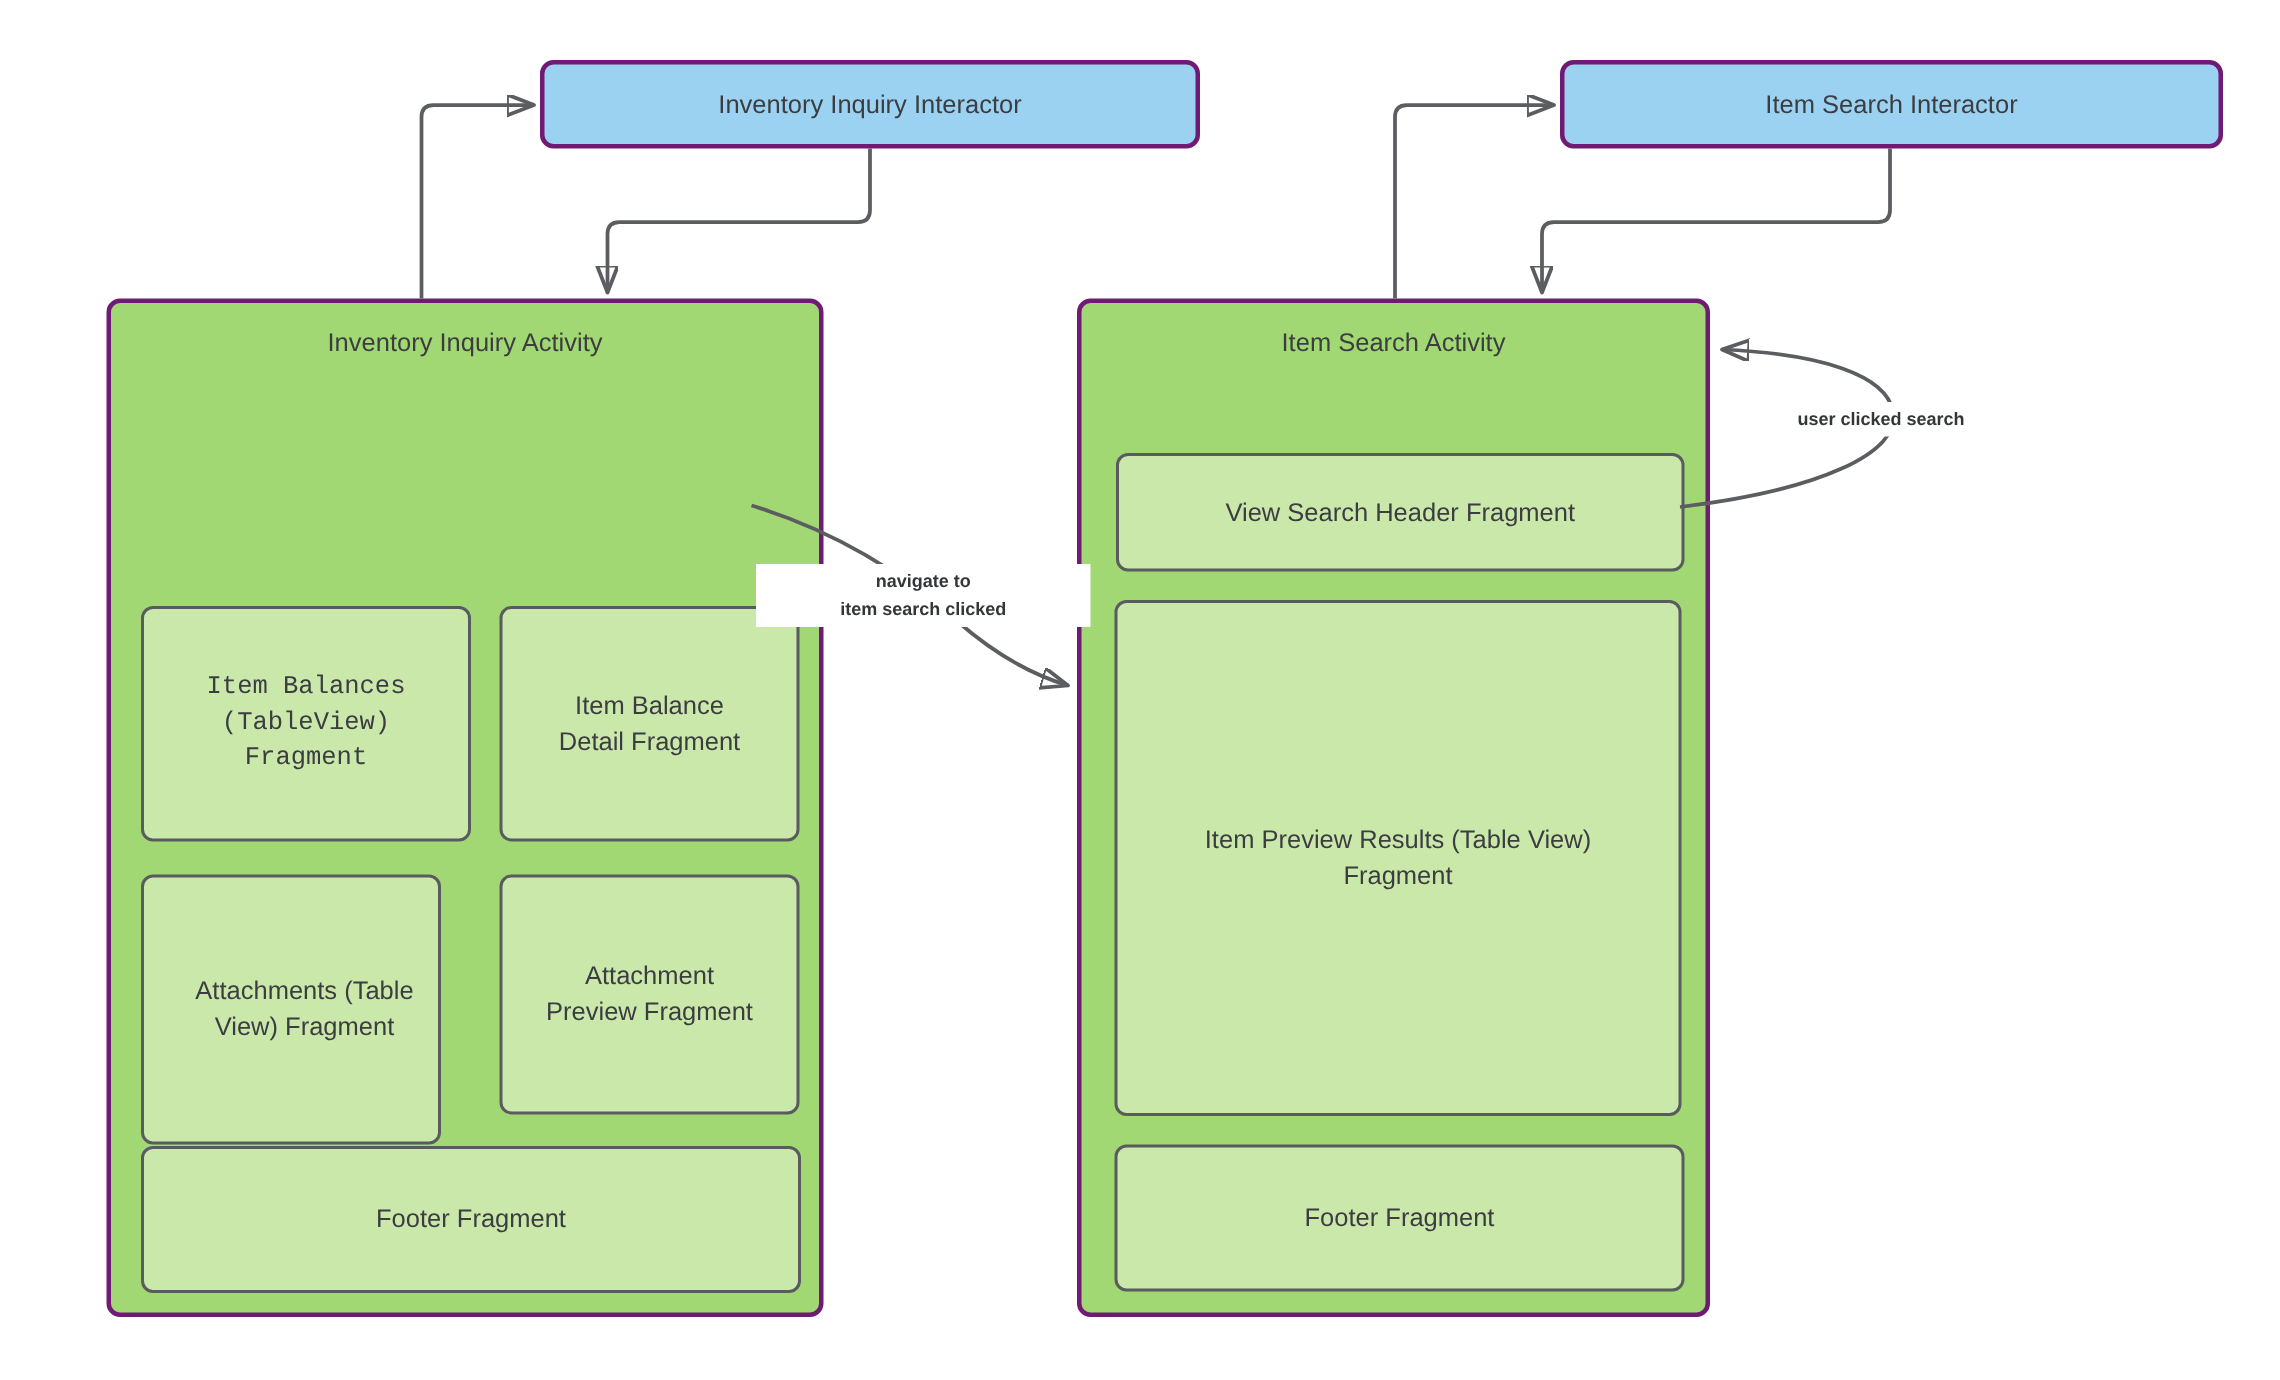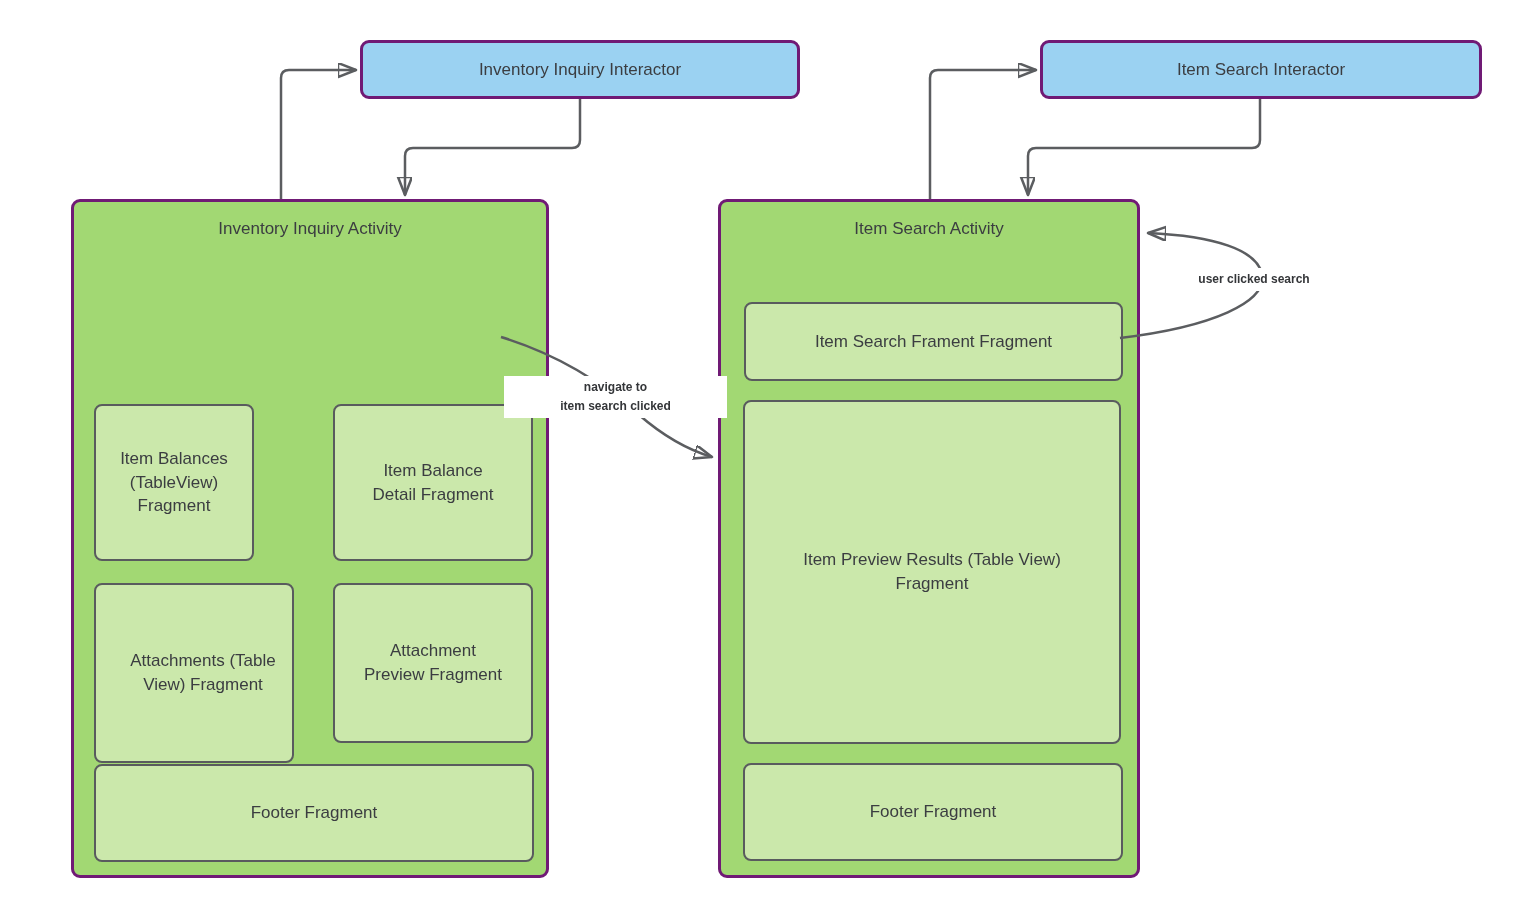--- a/index.html
+++ b/index.html
@@ -92,21 +92,21 @@
   </div>
 
   <div class="node interactor" style="left:1040px; top:40px; width:442px; height:59px;">
     <span class="shape-label">Item Search Interactor</span>
   </div>
 
   <div class="node activity" style="left:34px; top:199px; width:478px; height:679px;margin-left:37px;">
     <div class="activity-title">Inventory Inquiry Activity</div>
 
 
-    <div class="fragment" style="left:20px; top:202px; width:160px; height:157px;">
+    <div class="fragment" style="left:20px; top:202px; width:220px; height:157px;font-family:Liberation Mono, monospace;">
       <span class="shape-label">Item Balances
 (TableView)
 Fragment</span>
     </div>
 
     <div class="fragment" style="left:259px; top:202px; width:200px; height:157px;justify-content:center;">
       <span class="shape-label">Item Balance
 Detail Fragment</span>
     </div>
 
@@ -122,21 +122,21 @@
 
     <div class="fragment" style="left:20px; top:562px; width:440px; height:98px;">
       <span class="shape-label">Footer Fragment</span>
     </div>
   </div>
 
   <div class="node activity" style="left:718px; top:199px; width:422px; height:679px;">
     <div class="activity-title">Item Search Activity</div>
 
     <div class="fragment" style="left:23px; top:100px; width:379px; height:79px;">
-      <span class="shape-label">Item Search Frament Fragment</span>
+      <span class="shape-label">View Search Header Fragment</span>
     </div>
 
     <div class="fragment" style="left:22px; top:198px; width:378px; height:344px;">
       <span class="shape-label">Item Preview Results (Table View)
 Fragment</span>
     </div>
 
     <div class="fragment" style="left:22px; top:561px; width:380px; height:98px;">
       <span class="shape-label">Footer Fragment</span>
     </div>

